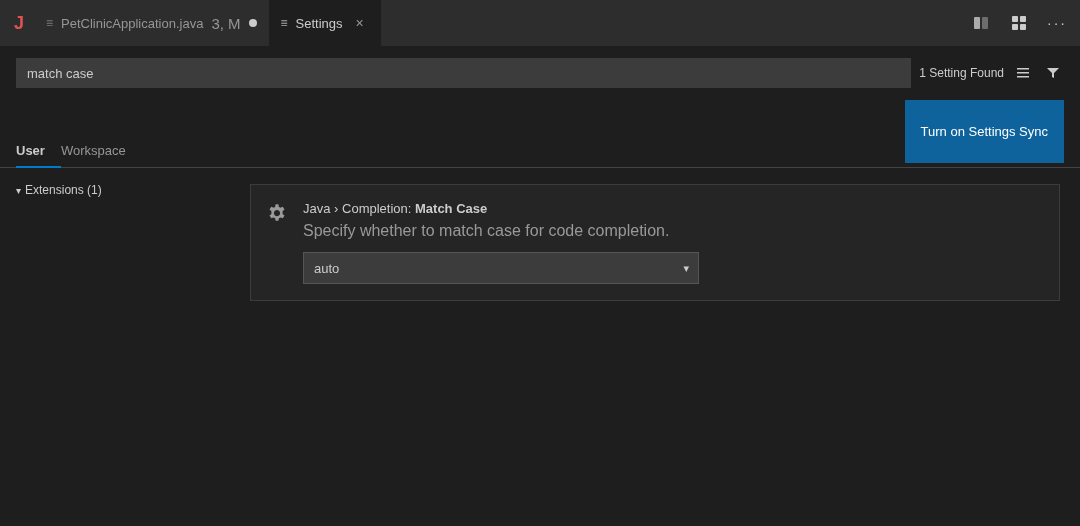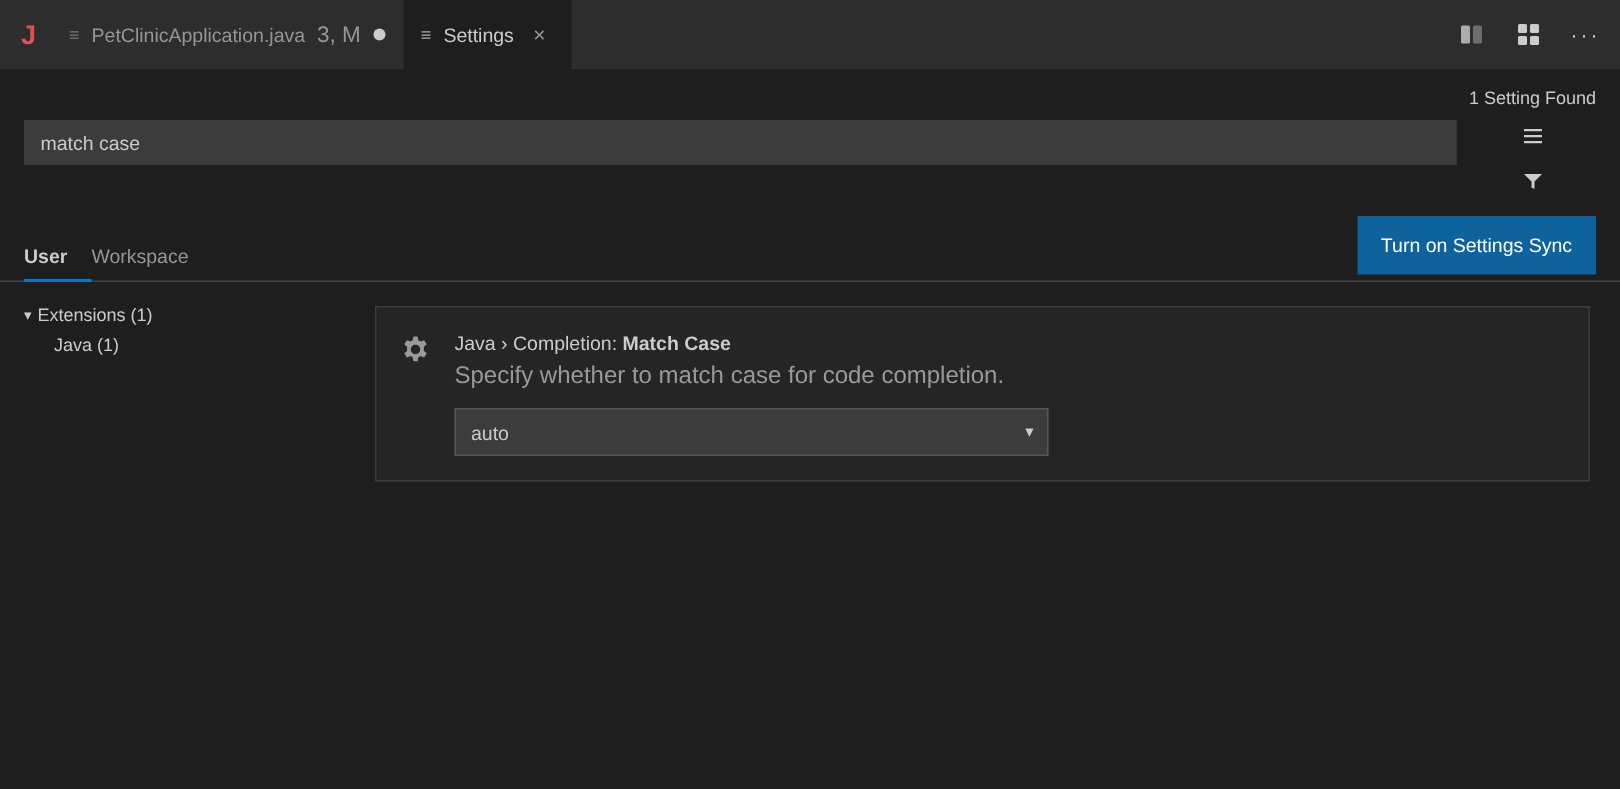--- a/index.html
+++ b/index.html
@@ -114,21 +114,20 @@
       height: 30px;
     }
 
     .search-results-info {
       color: #cccccc;
       font-size: 12px;
       white-space: nowrap;
       display: flex;
       align-items: center;
       gap: 8px;
-      flex-direction: column;
     }
 
     .icon-btn {
       width: 22px;
       height: 22px;
       display: flex;
       align-items: center;
       justify-content: center;
       cursor: pointer;
       color: #cccccc;
@@ -158,21 +157,21 @@
       color: #cccccc;
       border-bottom: 2px solid #007acc;
       font-weight: bold;
     }
 
     .sync-btn {
       margin-left: auto;
       background: #0e639c;
       color: #ffffff;
       border: none;
-      padding: 12px 16px;
+      padding: 24px 16px;
       font-size: 13px;
       cursor: pointer;
       margin-bottom: 4px;
     }
 
     
     .main-content {
       display: flex;
       flex: 1;
       height: calc(526px - 46px - 56px - 46px);
@@ -366,23 +365,20 @@
   <button class="sync-btn">Turn on Settings Sync</button>
 </div>
 
 <div class="main-content">
 
   <div class="sidebar">
     <div class="sidebar-group">
       <div class="sidebar-group-header">
         <span class="chevron">▾</span>
         <span>Extensions (1)</span>
-      </div>
-      <div class="sidebar-item">
-        <span>Java (1)</span>
       </div>
     </div>
   </div>
 
   <div class="settings-content">
     <div class="setting-item">
       <div class="gear-icon-container">
         <svg class="gear-svg" viewBox="0 0 16 16" xmlns="http://www.w3.org/2000/svg">
           <path d="M9.1 1L9.5 3.1C9.9 3.2 10.3 3.4 10.6 3.7L12.6 3L14 5.2L12.4 6.5C12.4 6.7 12.5 7 12.5 7.2V8C12.5 8.2 12.5 8.5 12.4 8.7L14 10L12.6 12.2L10.6 11.5C10.3 11.8 9.9 12 9.5 12.1L9.1 14.2H6.9L6.5 12.1C6.1 12 5.7 11.8 5.4 11.5L3.4 12.2L2 10L3.6 8.7C3.6 8.5 3.5 8.2 3.5 8V7.2C3.5 7 3.6 6.7 3.6 6.5L2 5.2L3.4 3L5.4 3.7C5.7 3.4 6.1 3.2 6.5 3.1L6.9 1H9.1ZM8 5.5C6.6 5.5 5.5 6.6 5.5 8C5.5 9.4 6.6 10.5 8 10.5C9.4 10.5 10.5 9.4 10.5 8C10.5 6.6 9.4 5.5 8 5.5Z"></path>
         </svg>

